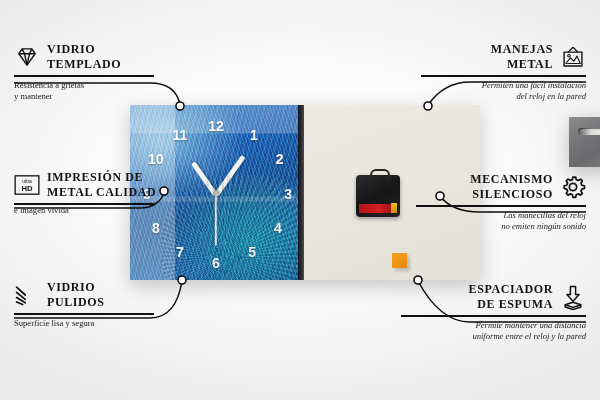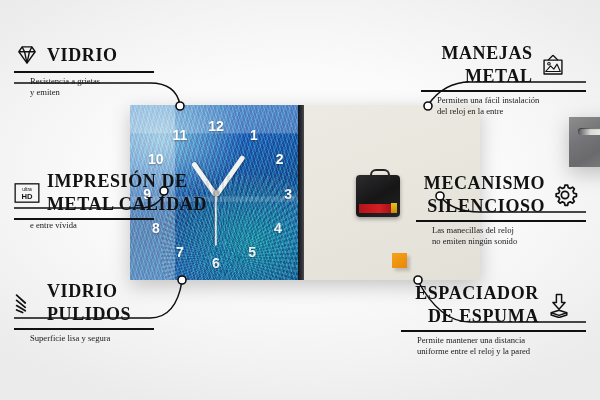--- a/index.html
+++ b/index.html
@@ -90,36 +90,36 @@
   .spacer{
     position:absolute;left:88px;top:148px;width:15px;height:15px;
     background:linear-gradient(145deg,#f5a21b,#e8870a);
     box-shadow:3px 3px 3px rgba(0,0,0,.18);
   }
 
   
   .callout{position:absolute;}
   .callout .title{
     font-family:"Liberation Serif",serif;font-weight:700;
-    font-size:18px;letter-spacing:.6px;color:#121212;line-height:1.25;
+    font-size:12px;letter-spacing:.6px;color:#121212;line-height:1.25;
     white-space:nowrap;
   }
   .callout .desc{
     font-family:"Liberation Serif",serif;font-size:8.6px;color:#1a1a1a;
-    line-height:1.35;white-space:nowrap;padding-top:3px;margin-left:16px;
+    line-height:1.35;white-space:nowrap;padding-top:3px;
   }
   .rule{height:1.6px;background:#101010;}
   .head{display:flex;align-items:center;gap:7px;}
   .ico{width:26px;height:26px;flex:0 0 26px;display:block;}
   .left .head{justify-content:flex-start;}
   .left .title{text-align:left;}
   .left .desc{text-align:left;}
-  .right .head{justify-content:center;}
+  .right .head{justify-content:flex-end;}
   .right .title{text-align:right;}
-  .right .desc{}
+  .right .desc{text-align:right;font-style:italic;}
 
   #lines{position:absolute;left:0;top:0;width:600px;height:400px;pointer-events:none;}
 </style>
 </head>
 <body>
 
 <div id="stage">
 
   <div id="product">
 
@@ -180,41 +180,42 @@
   <div class="callout left" style="left:14px;top:42px;width:150px;">
     <div class="head">
       <svg class="ico" viewBox="0 0 32 32">
         <g fill="none" stroke="#111" stroke-width="1.7" stroke-linejoin="round">
           <path d="M6,12 L10,6 H22 L26,12 L16,26 Z"></path>
           <path d="M6,12 H26 M10,6 L13,12 L16,26 M22,6 L19,12 L16,26 M13,12 L19,12"></path>
         </g>
       </svg>
       <div>
         <div class="title">VIDRIO</div>
+        <div class="title">TEMPLADO</div>
       </div>
     </div>
     <div class="rule" style="margin-top:3px;width:140px;"></div>
     <div class="desc">Resistencia a grietas</div>
-    <div class="desc" style="padding-top:0">y emiten</div>
+    <div class="desc" style="padding-top:0">y mantener</div>
   </div>
 
   <div class="callout left" style="left:14px;top:170px;width:160px;">
     <div class="head">
       <svg class="ico" viewBox="0 0 34 28">
         <rect x="1.5" y="2" width="31" height="24" fill="none" stroke="#111" stroke-width="1.7"></rect>
         <text x="17" y="12" font-family="Liberation Sans, sans-serif" font-size="6.5" text-anchor="middle" fill="#111">ultra</text>
         <text x="17" y="22" font-family="Liberation Sans, sans-serif" font-size="10" font-weight="bold" text-anchor="middle" fill="#111">HD</text>
       </svg>
       <div>
         <div class="title">IMPRESIÓN DE</div>
         <div class="title">METAL CALIDAD</div>
       </div>
     </div>
     <div class="rule" style="margin-top:3px;width:140px;"></div>
-    <div class="desc" style="padding-top:0">e entre vívida</div>
+    <div class="desc" style="padding-top:0">e imagen vívida</div>
   </div>
 
   <div class="callout left" style="left:14px;top:280px;width:160px;">
     <div class="head">
       <svg class="ico" viewBox="0 0 30 28">
         <g stroke="#111" stroke-width="2" fill="none" stroke-linecap="round">
           <path d="M3,5 L13,14"></path>
             <path d="M3,11 L13,19"></path>
             <path d="M3,17 L13,23"></path>
           <path d="M3,22 L10,25"></path>
@@ -240,21 +241,21 @@
           <path d="M16,2 L10,8"></path>
             <path d="M16,2 L22,8"></path>
           <rect x="5" y="8" width="22" height="17"></rect>
           <path d="M7,22 L13,15 L17,19 L21,13 L25,22 Z" stroke-width="1.4"></path>
           <circle cx="11" cy="12.5" r="1.6" stroke-width="1.3"></circle>
         </g>
       </svg>
     </div>
     <div class="rule" style="margin-top:3px;width:165px;margin-left:auto;"></div>
     <div class="desc">Permiten una fácil instalación</div>
-    <div class="desc" style="padding-top:0">del reloj en la entre</div>
+    <div class="desc" style="padding-top:0">del reloj en la pared</div>
   </div>
 
   <div class="callout right" style="right:14px;top:282px;width:185px;">
     <div class="head">
       <div>
         <div class="title">ESPACIADOR</div>
         <div class="title">DE ESPUMA</div>
       </div>
       <svg class="ico" viewBox="0 0 30 30">
         <g fill="none" stroke="#111" stroke-width="1.7" stroke-linejoin="round">

